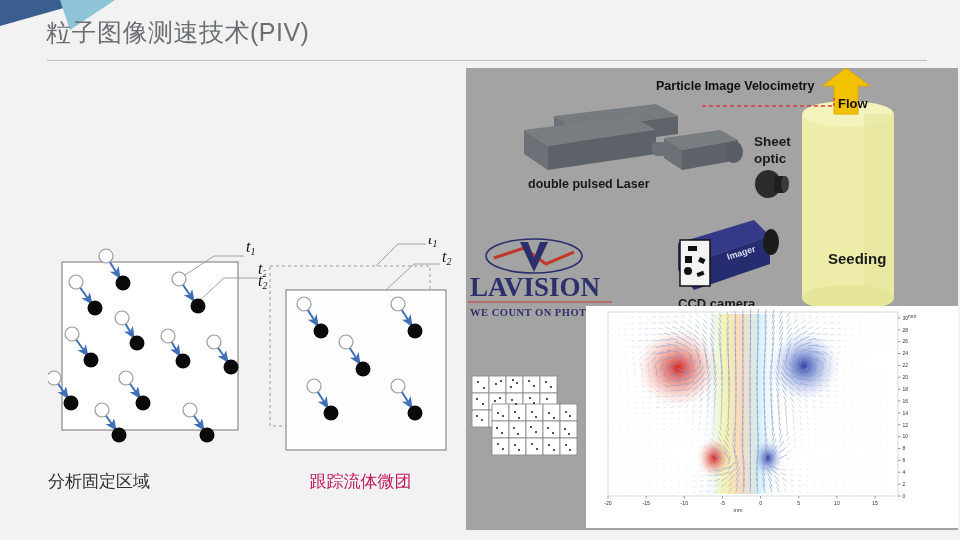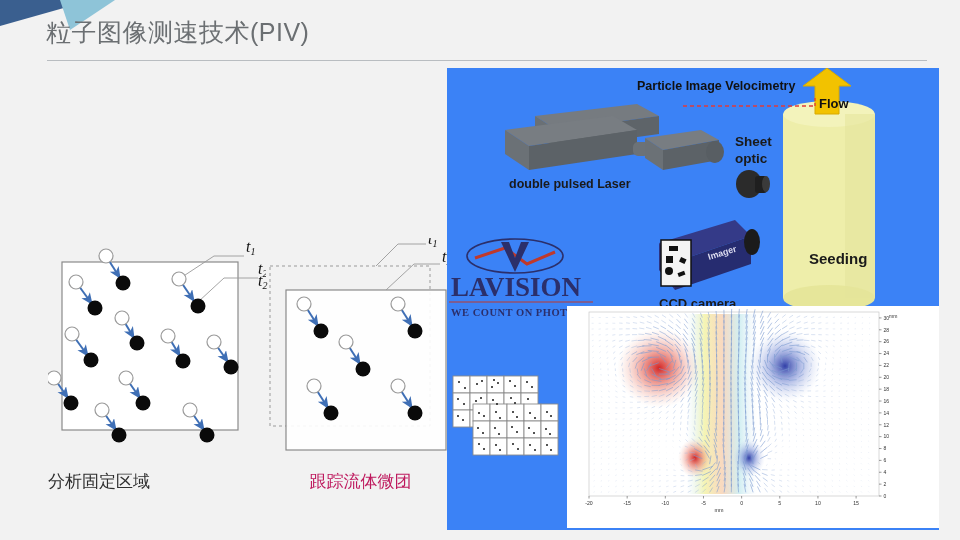--- a/index.html
+++ b/index.html
@@ -49,23 +49,23 @@
     position: absolute; left: 48px; top: 470px; width: 218px;
     text-align: left; font-size: 17px; color: #2f2f2f;
   }
   .capB {
     position: absolute; left: 258px; top: 470px; width: 205px;
     text-align: center; font-size: 17px; color: #be185d;
   }
 
   
   .rpanel {
-    position: absolute; left: 447px; top: 68px;
+    position: absolute; left: 466px; top: 68px;
     width: 492px; height: 462px;
-    background: #3b82f6;
+    background: #a3a3a3;
     text-align: center;
   }
   .rpanel-setup { position: absolute; left: 0; top: 0; width: 492px; height: 250px; }
   .rpanel-plot  { position: absolute; left: 120px; top: 238px; width: 372px; height: 222px; }
   .rpanel-grid  { position: absolute; left: 4px;  top: 300px; width: 126px; height: 96px; }
   .rpanel svg { display: block; }
 </style>
 </head>
 <body>
 

